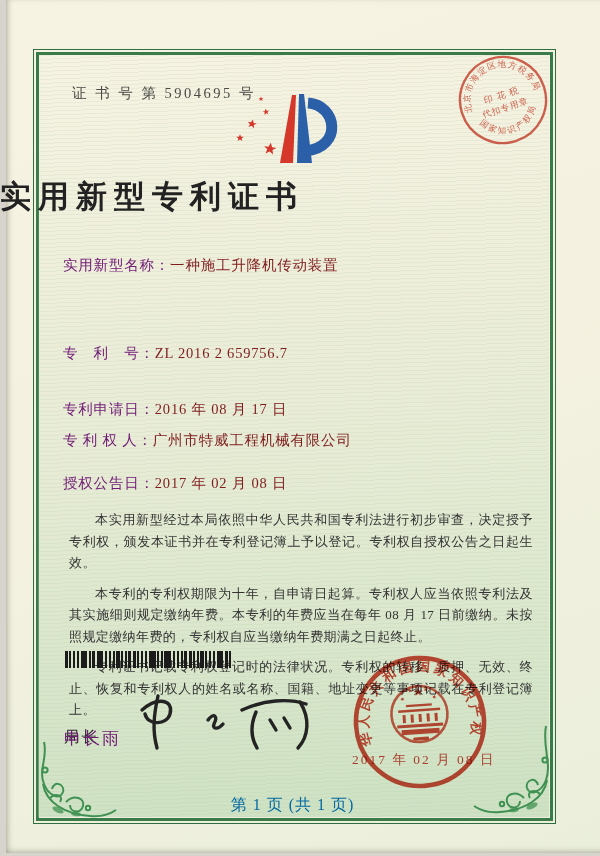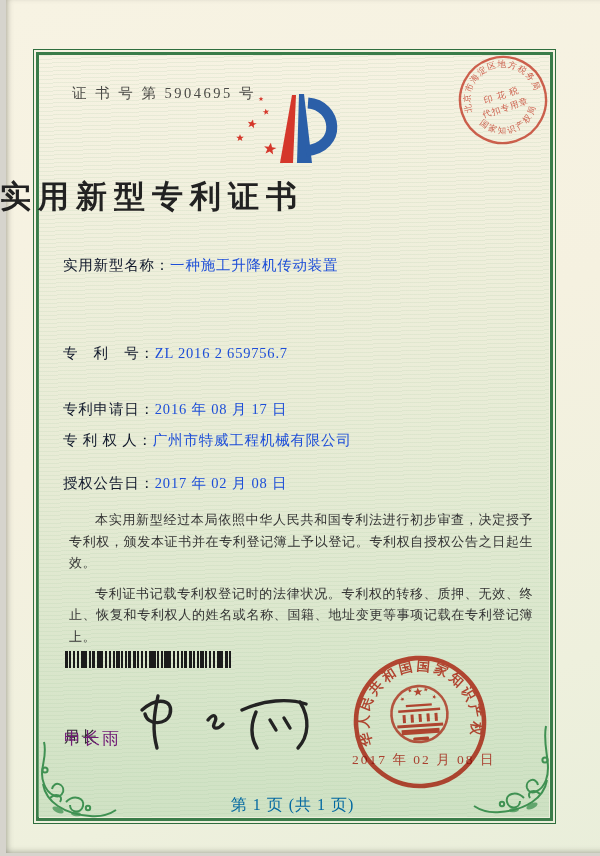--- a/index.html
+++ b/index.html
@@ -33,22 +33,22 @@
   }
   .abs{position:absolute;}
   .cert-number{
     left:72px;top:84px;font-size:14.5px;color:#4a4a46;letter-spacing:2.5px;
   }
   .title{
     left:0;top:176px;width:600px;text-align:left;
     font-size:31px;font-weight:bold;color:#222;letter-spacing:7px;
   }
   .field{left:63px;width:470px;font-size:14.5px;color:#333;letter-spacing:.8px;white-space:nowrap;}
-  .field .flabel{color:#0f172a;}
-  .field .fvalue{color:#1d4ed8;}
+  .field .flabel{color:#701a75;}
+  .field .fvalue{color:#7f1d1d;}
   .bodytext{
     left:60px;top:500px;width:482px;
     font-size:13px;line-height:21.5px;color:#333;text-align:justify;letter-spacing:.4px;
   }
   .bodytext p{margin:9px;text-indent:2em;}
   .barcode{
     left:65px;top:651px;width:168px;height:17px;
     background:
       repeating-linear-gradient(90deg,#1b1b1b 0 2px,transparent 2px 4px),
       repeating-linear-gradient(90deg,#1b1b1b 0 1px,transparent 1px 9px),
@@ -132,20 +132,21 @@
   </div>
   <div class="abs field" style="top:431px">
     <span class="flabel">专 利 权 人：</span><span class="fvalue">广州市特威工程机械有限公司</span>
   </div>
   <div class="abs field" style="top:474px">
     <span class="flabel">授权公告日：</span><span class="fvalue">2017 年 02 月 08 日</span>
   </div>
 
   <div class="abs bodytext">
     <p>本实用新型经过本局依照中华人民共和国专利法进行初步审查，决定授予专利权，颁发本证书并在专利登记簿上予以登记。专利权自授权公告之日起生效。</p>
+    <p>本专利的专利权期限为十年，自申请日起算。专利权人应当依照专利法及其实施细则规定缴纳年费。本专利的年费应当在每年 08 月 17 日前缴纳。未按照规定缴纳年费的，专利权自应当缴纳年费期满之日起终止。</p>
     <p>专利证书记载专利权登记时的法律状况。专利权的转移、质押、无效、终止、恢复和专利权人的姓名或名称、国籍、地址变更等事项记载在专利登记簿上。</p>
   </div>
 
   <div class="abs barcode"></div>
 
   <div class="abs director-title">局长</div>
   <div class="abs director-name">申长雨</div>
 
   <svg width="200" height="80" style="left:130px;top:686px;" viewBox="0 0 200 80">
     <g fill="none" stroke="#232323" stroke-width="3.4" stroke-linecap="round">

